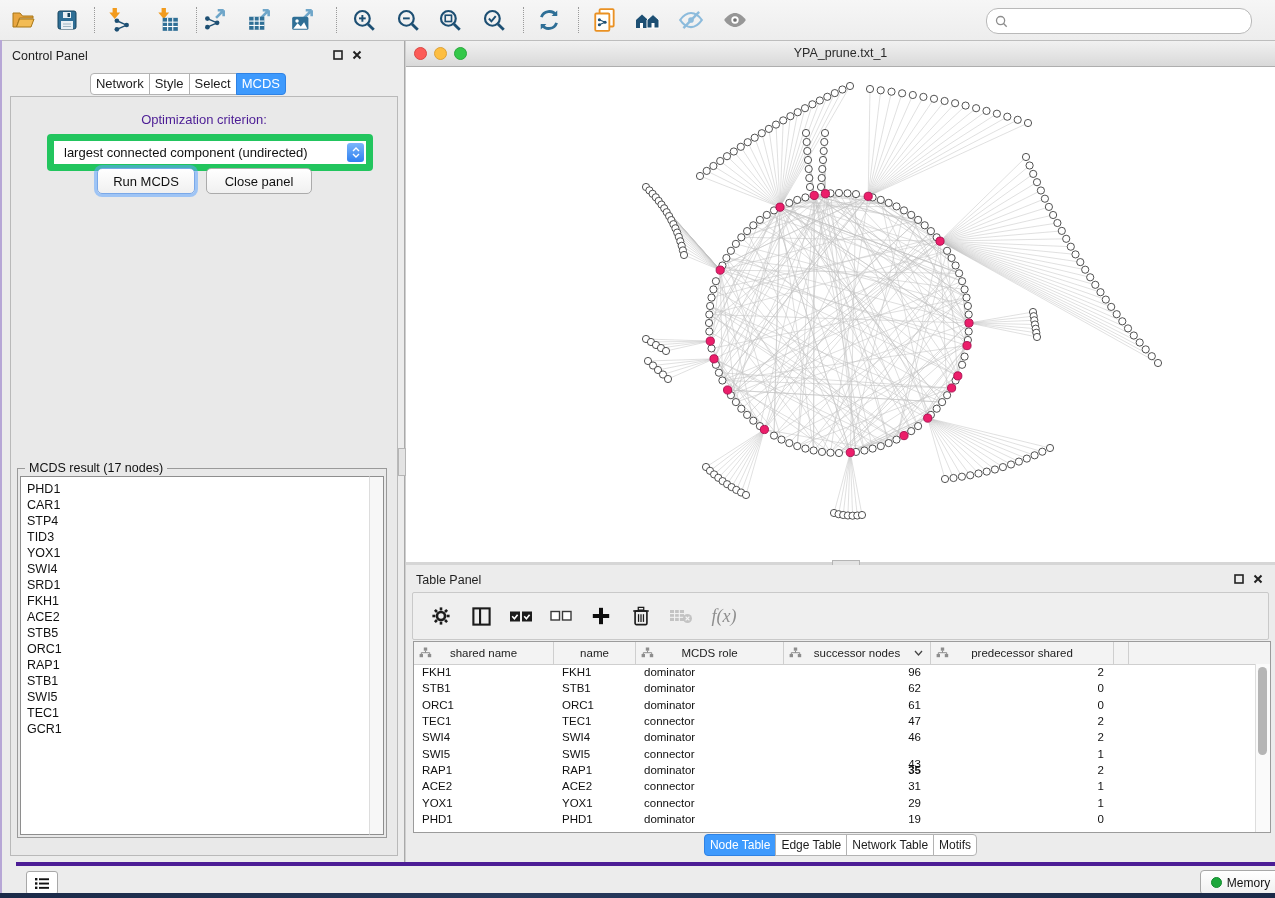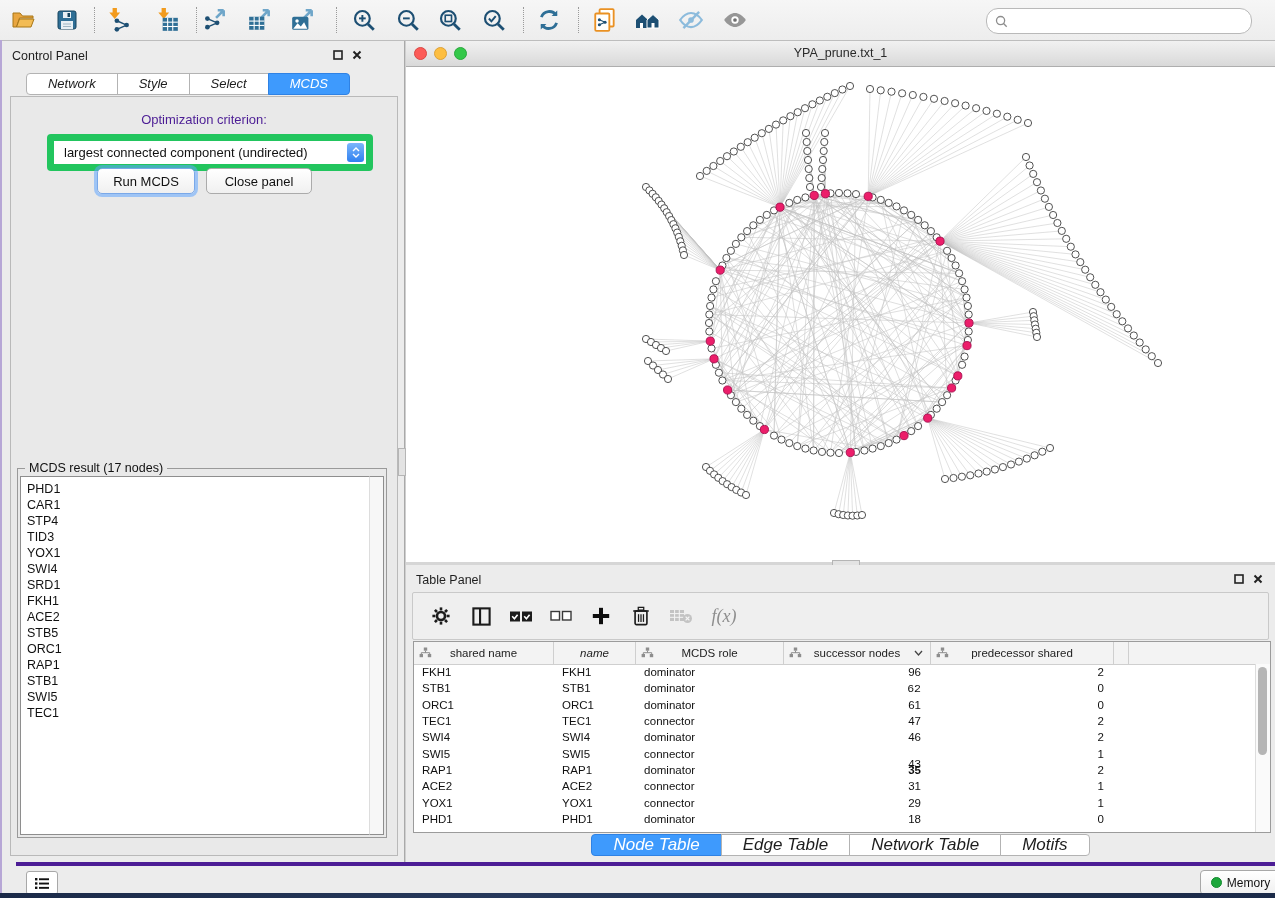--- a/index.html
+++ b/index.html
@@ -15,22 +15,22 @@
                border:1px solid #b9b9b9;border-radius:12px;display:flex;align-items:center;}
   #search-wrap svg{margin:0 4px 0 8px;flex:0 0 auto;}
   #search-wrap input{border:none;outline:none;background:transparent;flex:1;font-size:12px;height:18px;font-family:"Liberation Sans",sans-serif;}
   
   #left-strip{position:absolute;left:0;top:40px;width:2px;height:853px;background:#b7a7d6;}
   
   #control-panel{position:absolute;left:2px;top:41px;width:372px;height:821px;background:#ececec;}
   .panel-title{position:absolute;left:10px;top:8px;font-size:12.5px;color:#1e1e1e;}
   .panel-ics{position:absolute;top:9px;display:flex;gap:9px;align-items:center;}
   #cp-tabs{position:absolute;left:0;top:32px;width:100%;display:flex;justify-content:center;}
-  .seg-tab{height:20px;line-height:20px;padding:0 21px;background:#fff;border:1px solid #b3b3b3;
-           margin-left:-1px;font-size:13px;color:#1d1d1d;text-align:center;font-style:italic;}
+  .seg-tab{height:20px;line-height:20px;padding:0 5px;background:#fff;border:1px solid #b3b3b3;
+           margin-left:-1px;font-size:13px;color:#1d1d1d;text-align:center;}
   .seg-tab.first{border-radius:4px 0 0 4px;margin-left:0;}
   .seg-tab.last{border-radius:0 4px 4px 0;}
   .seg-tab.active{background:#3e9afd;border-color:#2f82e4;color:#fff;}
   #cp-body{position:absolute;left:8px;top:55px;width:386px;height:758px;background:#e9e9e9;
            border:1px solid #b9b9b9;}
   #opt-label{position:absolute;left:0;top:15px;width:100%;text-align:center;font-size:13px;color:#4c1d95;}
   #criterion{position:absolute;left:36px;top:37px;width:312px;height:23px;background:#fff;border:7px solid #22c55e;
              border-radius:4px;display:flex;align-items:center;}
   #criterion .val{flex:1;font-size:13px;color:#111;padding-left:10px;white-space:nowrap;overflow:hidden;}
   #criterion .stepper{width:17px;height:19px;margin-right:2px;border-radius:3px;
@@ -71,21 +71,21 @@
   .th .tree-ic{position:absolute;left:5px;top:5px;}
   .th .sort-ic{position:absolute;right:7px;top:8px;}
   .th.stub{background:#f3f3f3;}
   #tbl-body{position:absolute;left:0;top:22px;right:14px;bottom:0;overflow:hidden;}
   .tr{display:flex;height:16.3px;align-items:center;}
   .td{box-sizing:border-box;font-size:11.5px;color:#111;padding-left:8px;white-space:nowrap;overflow:hidden;}
   .td.num{text-align:right;padding-left:0;padding-right:10px;}
   #tbl-scroll{position:absolute;top:22px;right:0;bottom:0;width:14px;background:#fafafa;border-left:1px solid #ddd;}
   #tbl-thumb{position:absolute;left:2px;top:3px;width:9px;height:88px;border-radius:5px;background:#b5b5b5;}
   #table-tabs{position:absolute;left:0;top:269px;width:100%;display:flex;justify-content:center;}
-  #table-tabs .seg-tab{font-size:17px;text-align:center;}
+  #table-tabs .seg-tab{font-size:12px;text-align:center;}
   
   #status-bar{position:absolute;left:16px;top:862px;width:1275px;height:31px;background:#ececec;border-top:4px solid #4c1d95;}
   #list-btn{position:absolute;left:10px;top:5px;width:30px;height:22px;background:#fff;border:1px solid #a8a8a8;border-radius:3px;
             display:flex;align-items:center;justify-content:center;}
   #memory-btn{position:absolute;right:10px;top:4px;width:79px;height:23px;background:linear-gradient(#fff,#f0f0f0);
               border:1px solid #a8a8a8;border-radius:4px;display:flex;align-items:center;justify-content:center;gap:5px;font-size:12px;color:#111;}
   #mem-dot{width:11px;height:11px;border-radius:50%;background:#1da73c;border:1px solid #128a2e;box-sizing:border-box;}
   #wallpaper{position:absolute;left:0;top:893px;width:1275px;height:5px;background:linear-gradient(90deg,#1b2a48,#27395c 40%,#1b2a48);}
 </style>
 </head>
@@ -312,20 +312,21 @@
             <div class="mcds-item">SWI4</div>
             <div class="mcds-item">SRD1</div>
             <div class="mcds-item">FKH1</div>
             <div class="mcds-item">ACE2</div>
             <div class="mcds-item">STB5</div>
             <div class="mcds-item">ORC1</div>
             <div class="mcds-item">RAP1</div>
             <div class="mcds-item">STB1</div>
             <div class="mcds-item">SWI5</div>
             <div class="mcds-item">TEC1</div>
+            <div class="mcds-item">GCR1</div>
           </div>
         <div id="mcds-scroll"></div>
       </div>
     </div>
   </div>
 
   <div id="v-split"></div>
   <div id="v-grip"></div>
 
   <div id="net-window">
@@ -1047,21 +1048,21 @@
             <svg class="tree-ic" width="13" height="11" viewBox="0 0 13 11">
               <g fill="#8d8d8d">
                 <rect x="4.8" y="0.5" width="3.4" height="3.2"></rect>
                 <rect x="0.6" y="7" width="3.4" height="3.2"></rect>
                 <rect x="8.8" y="7" width="3.4" height="3.2"></rect>
               </g>
               <path d="M6.5 3.7v2M2.3 7V5.7h8.4V7" stroke="#8d8d8d" fill="none"></path>
             </svg>
             <span>shared name</span>
           </div>
-          <div class="th" style="width: 82px; font-style: italic;">
+          <div class="th" style="width: 82px;">
             <span>name</span>
           </div>
           <div class="th" style="width: 148px;">
             <svg class="tree-ic" width="13" height="11" viewBox="0 0 13 11">
               <g fill="#8d8d8d">
                 <rect x="4.8" y="0.5" width="3.4" height="3.2"></rect>
                 <rect x="0.6" y="7" width="3.4" height="3.2"></rect>
                 <rect x="8.8" y="7" width="3.4" height="3.2"></rect>
               </g>
               <path d="M6.5 3.7v2M2.3 7V5.7h8.4V7" stroke="#8d8d8d" fill="none"></path>
@@ -1100,21 +1101,21 @@
             <div class="td" style="width: 140px;">FKH1</div>
             <div class="td" style="width: 82px;">FKH1</div>
             <div class="td" style="width: 148px;">dominator</div>
             <div class="td num" style="width: 147px;">96</div>
             <div class="td num" style="width: 183px;">2</div>
           </div>
           <div class="tr">
             <div class="td" style="width: 140px;">STB1</div>
             <div class="td" style="width: 82px;">STB1</div>
             <div class="td" style="width: 148px;">dominator</div>
-            <div class="td num" style="width: 147px; font-family: Liberation Mono, monospace;">62</div>
+            <div class="td num" style="width: 147px;">62</div>
             <div class="td num" style="width: 183px;">0</div>
           </div>
           <div class="tr">
             <div class="td" style="width: 140px;">ORC1</div>
             <div class="td" style="width: 82px;">ORC1</div>
             <div class="td" style="width: 148px;">dominator</div>
             <div class="td num" style="width: 147px;">61</div>
             <div class="td num" style="width: 183px;">0</div>
           </div>
           <div class="tr">
@@ -1156,21 +1157,21 @@
             <div class="td" style="width: 140px;">YOX1</div>
             <div class="td" style="width: 82px;">YOX1</div>
             <div class="td" style="width: 148px;">connector</div>
             <div class="td num" style="width: 147px;">29</div>
             <div class="td num" style="width: 183px;">1</div>
           </div>
           <div class="tr">
             <div class="td" style="width: 140px;">PHD1</div>
             <div class="td" style="width: 82px;">PHD1</div>
             <div class="td" style="width: 148px;">dominator</div>
-            <div class="td num" style="width: 147px;">18</div>
+            <div class="td num" style="width: 147px;">19</div>
             <div class="td num" style="width: 183px;">0</div>
           </div>
         </div>
       <div id="tbl-scroll">
         <div id="tbl-thumb"></div>
       </div>
     </div>
     <div id="table-tabs">
         <div class="seg-tab active first">Node Table</div>
         <div class="seg-tab">Edge Table</div>

